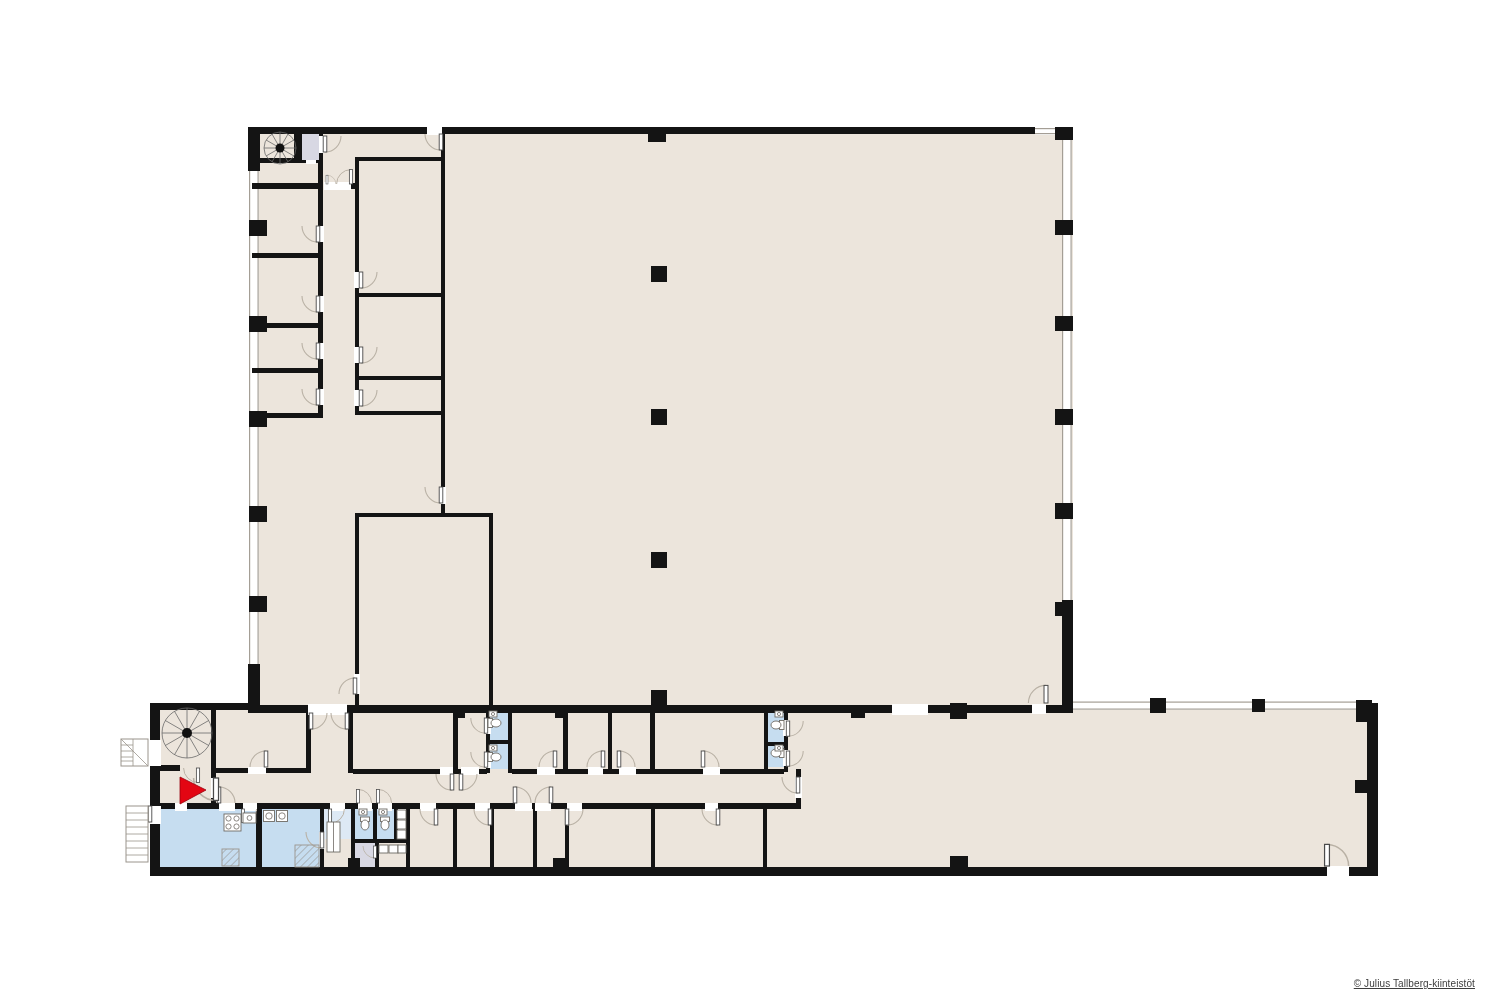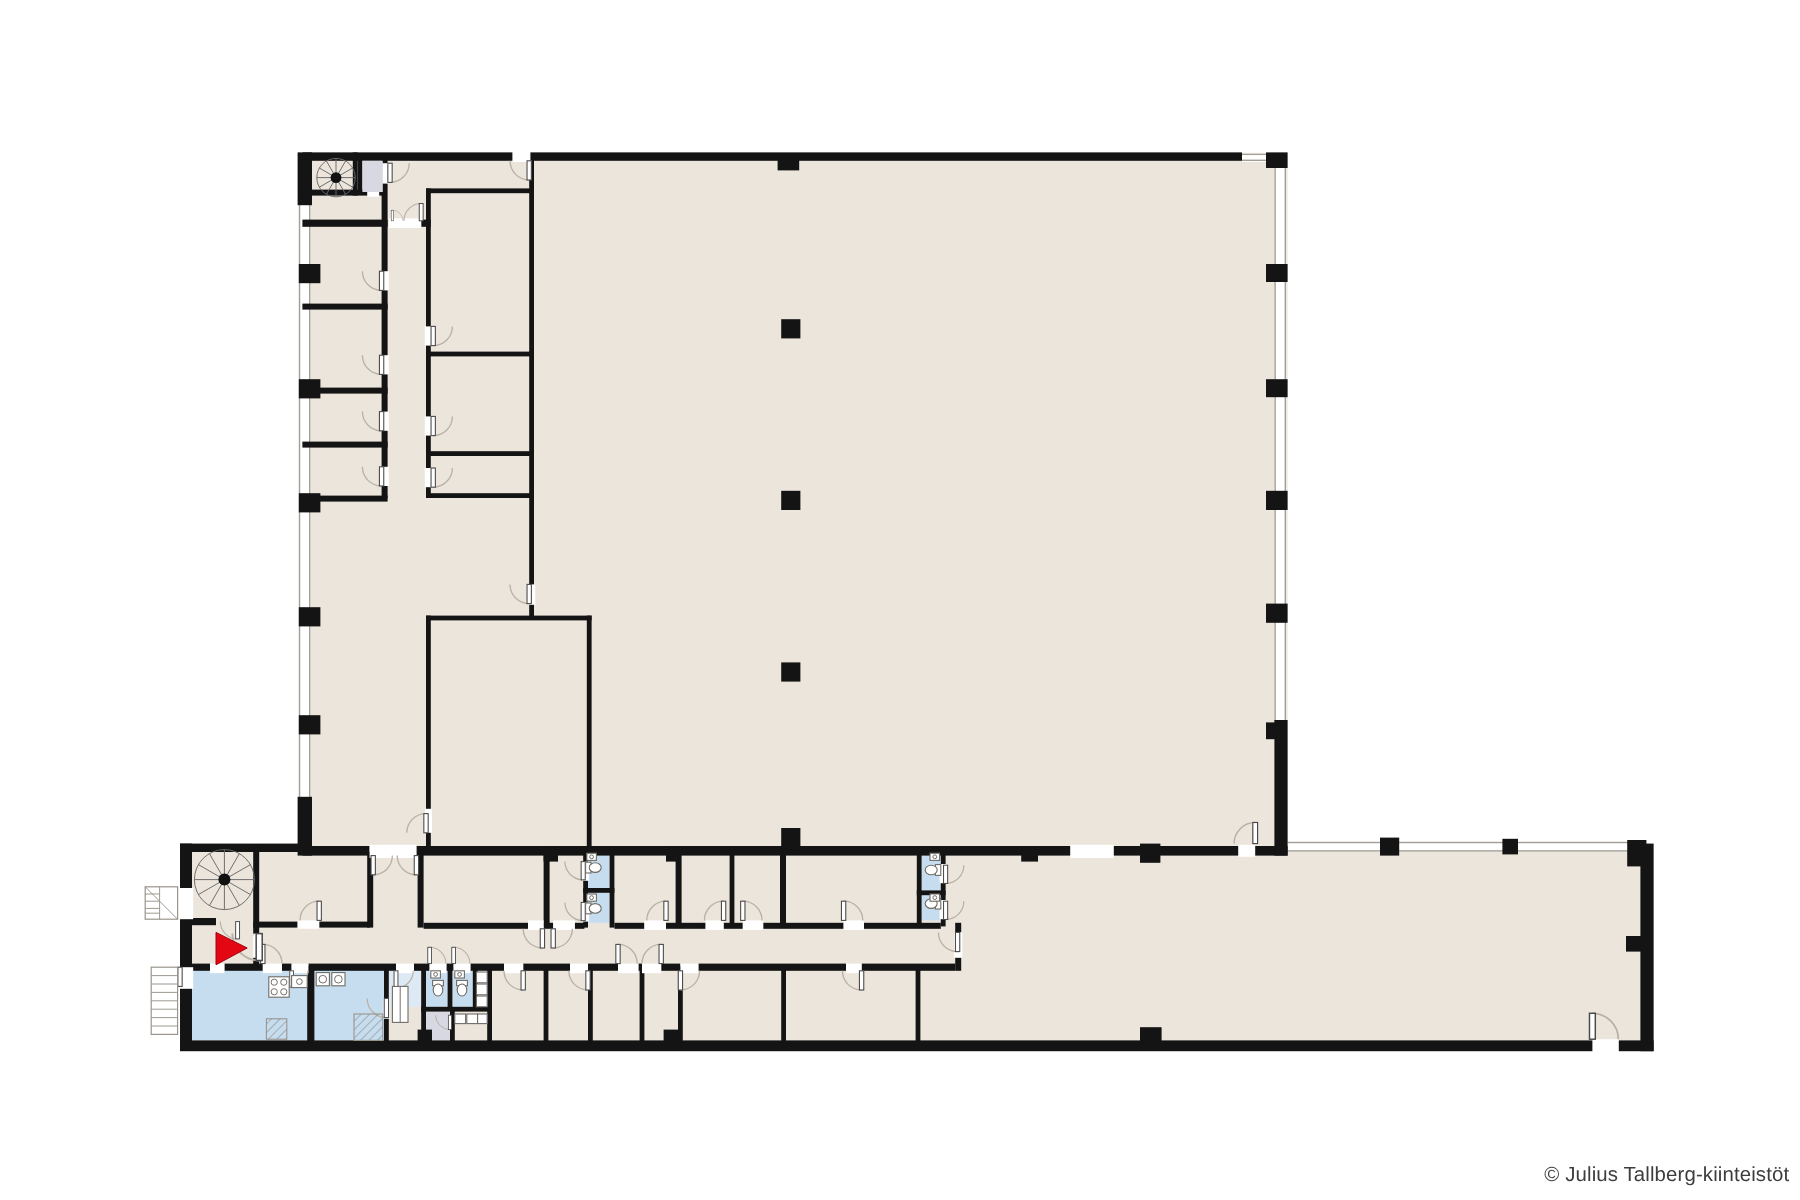--- a/index.html
+++ b/index.html
@@ -19,22 +19,22 @@
   .doorarc{fill:none;stroke:var(--door_arc,#b9b1a5);stroke-width:1.1px;}
   .doorleaf{fill:#ffffff;stroke:#4a4a4a;stroke-width:0.9px;}
   .fix{fill:#ffffff;stroke:#6e6a64;stroke-width:0.9px;}
   .fixline{fill:none;stroke:#6e6a64;stroke-width:0.8px;}
   .stair{fill:none;stroke:#6a6a6a;stroke-width:0.8px;}
   .stairdot{fill:#111;}
   .ext{fill:#ffffff;stroke:#9a948c;stroke-width:1px;}
   .extline{fill:none;stroke:#9a948c;stroke-width:0.8px;}
   .hatch{fill:url(#hatchpat);stroke:#9a948c;stroke-width:0.9px;}
   .arrow{fill:var(--accent,#e30613);stroke:#9b000d;stroke-width:0.8px;}
-  .copyright{position:absolute;right:9px;bottom:11px;font-size:17px;
-             color:var(--text,#3d3d3d);letter-spacing:0.1px;}
+  .copyright{position:absolute;right:25px;bottom:11px;font-size:10px;
+             color:var(--text,#3d3d3d);letter-spacing:0.1px;text-decoration:underline;}
 </style>
 </head>
 <body>
 
 <div class="stage">
 <svg width="1500" height="1000" viewBox="0 0 1500 1000">
   <defs>
     <pattern id="hatchpat" width="5" height="5" patternUnits="userSpaceOnUse" patternTransform="rotate(45)">
       <line x1="0" y1="0" x2="0" y2="5" stroke="#8f8a83" stroke-width="1"></line>
     </pattern>

